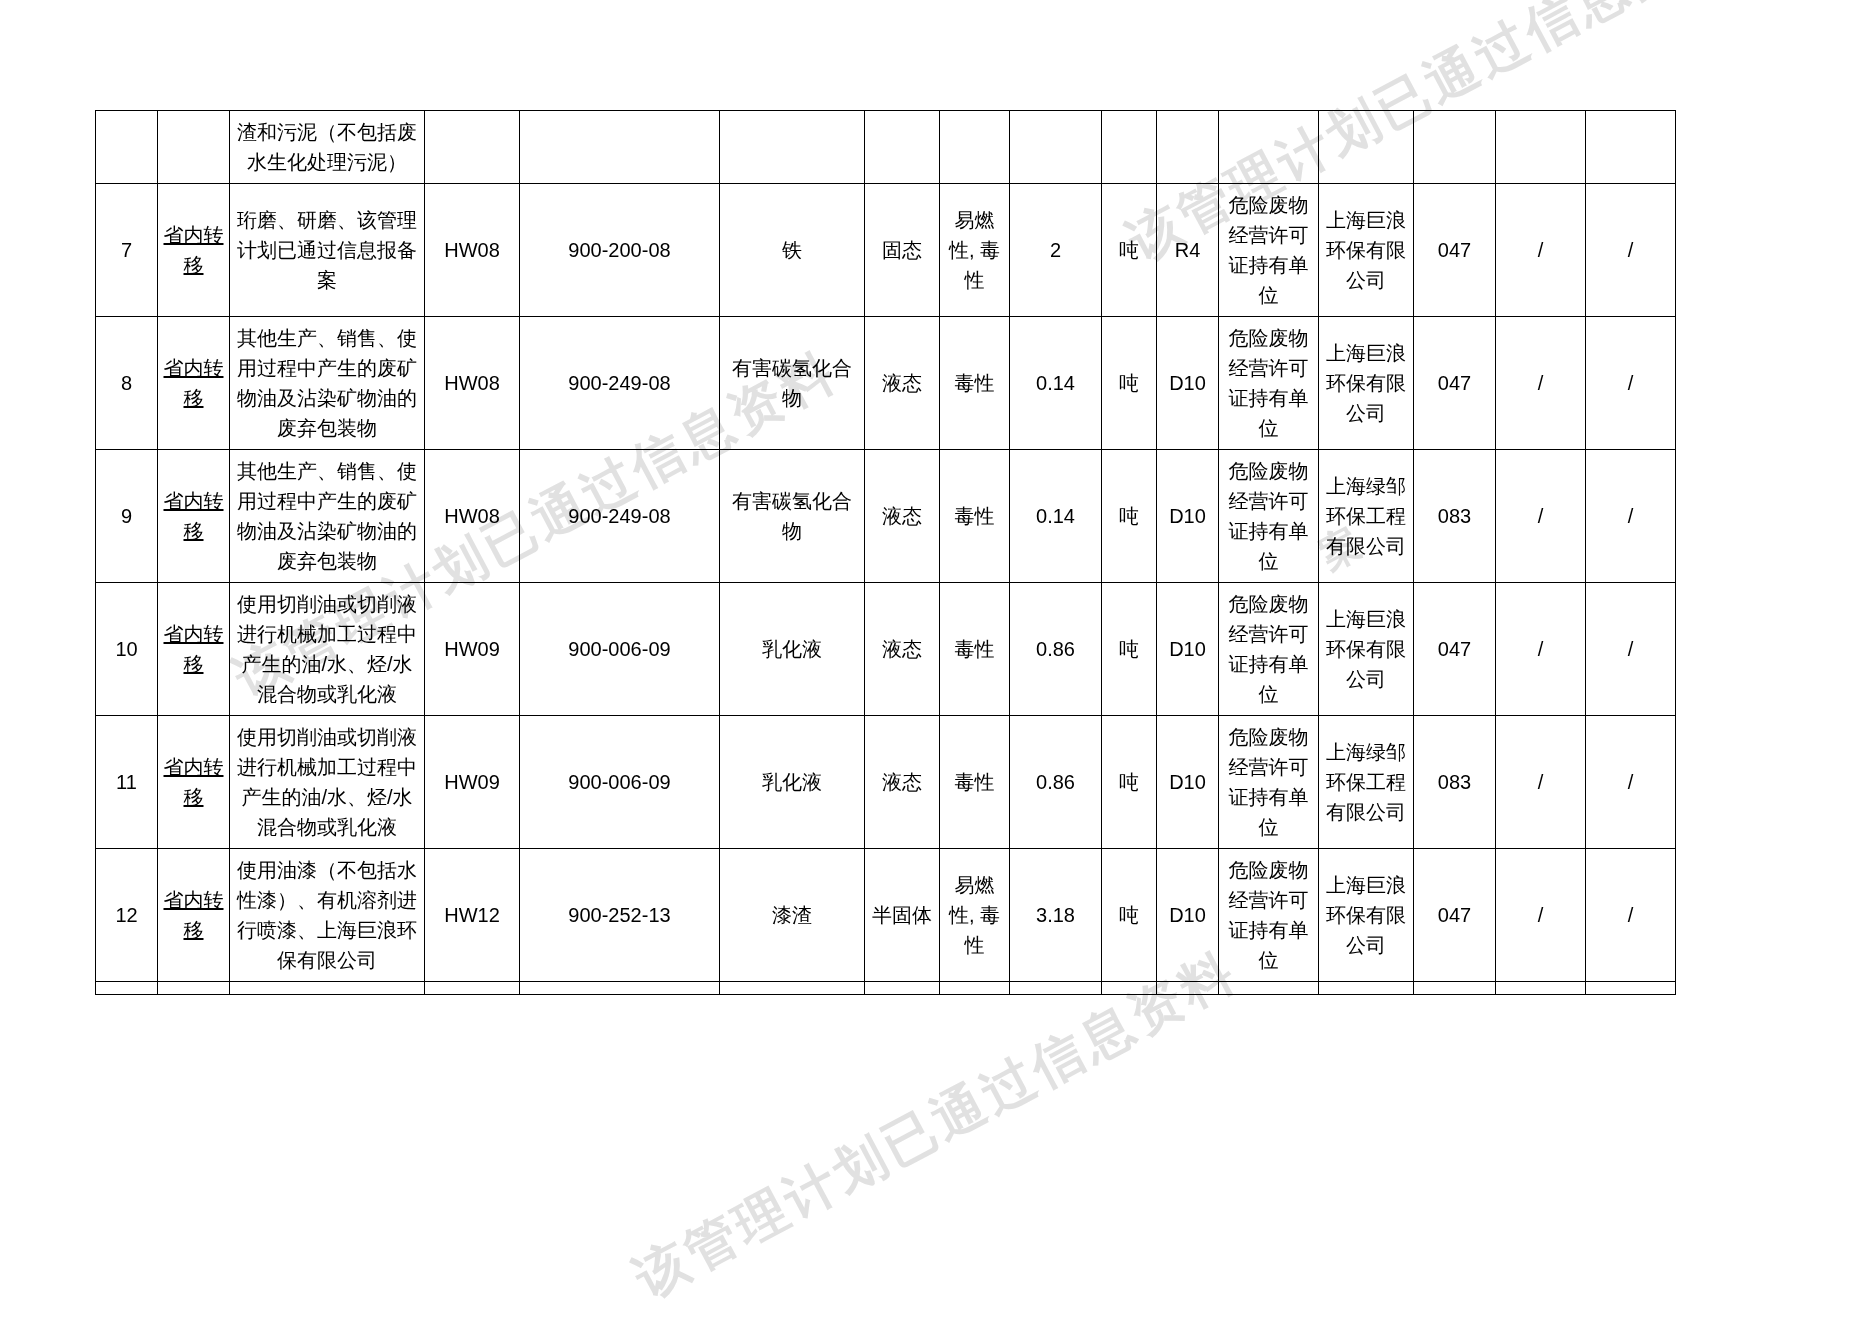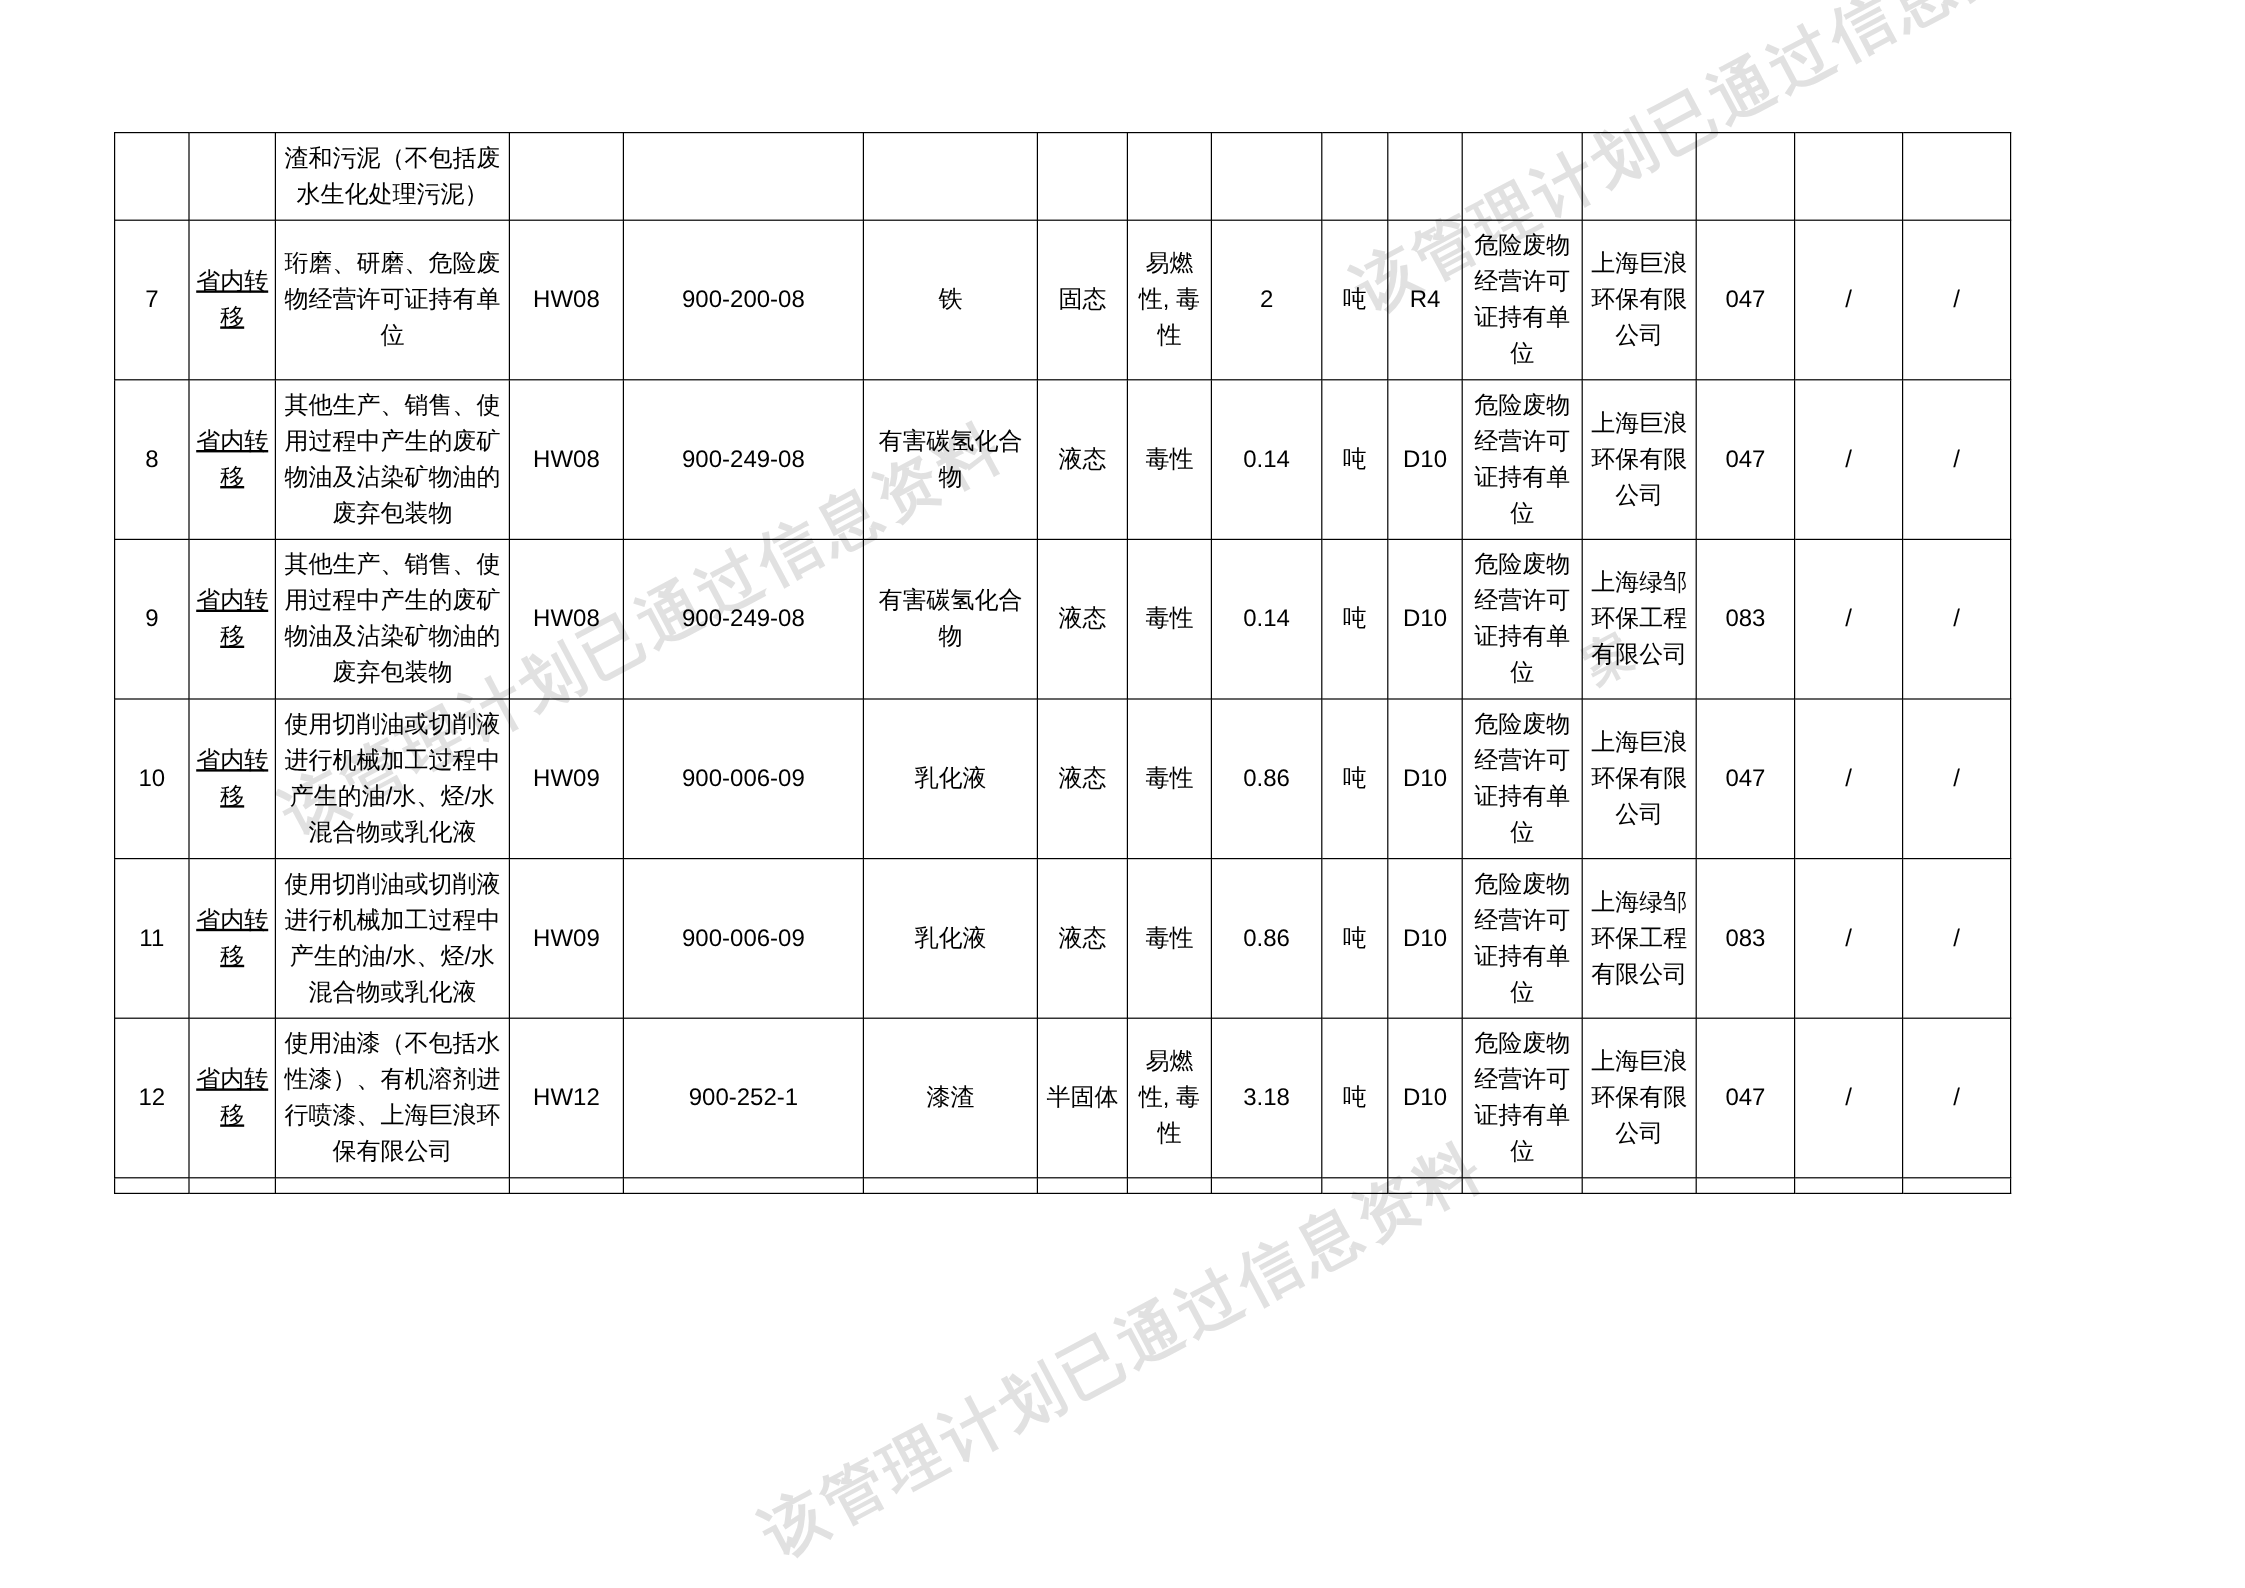--- a/index.html
+++ b/index.html
@@ -141,21 +141,21 @@
         <td class="col-method"></td>
         <td class="col-dest"></td>
         <td class="col-company"></td>
         <td class="col-permit"></td>
         <td class="col-x1"></td>
         <td class="col-x2"></td>
       </tr>
       <tr>
         <td class="col-idx">7</td>
         <td class="col-type">省内转移</td>
-        <td class="col-desc">珩磨、研磨、危险废物经营许可证持有单位</td>
+        <td class="col-desc">珩磨、研磨、该管理计划已通过信息报备案</td>
         <td class="col-cat">HW08</td>
         <td class="col-code">900-200-08</td>
         <td class="col-form">铁</td>
         <td class="col-state">固态</td>
         <td class="col-prop">易燃性, 毒性</td>
         <td class="col-qty">2</td>
         <td class="col-unit">吨</td>
         <td class="col-method">R4</td>
         <td class="col-dest">危险废物经营许可证持有单位</td>
         <td class="col-company">上海巨浪环保有限公司</td>
@@ -233,21 +233,21 @@
         <td class="col-company">上海绿邹环保工程有限公司</td>
         <td class="col-permit">083</td>
         <td class="col-x1">/</td>
         <td class="col-x2">/</td>
       </tr>
       <tr>
         <td class="col-idx">12</td>
         <td class="col-type">省内转移</td>
         <td class="col-desc">使用油漆（不包括水性漆）、有机溶剂进行喷漆、上海巨浪环保有限公司</td>
         <td class="col-cat">HW12</td>
-        <td class="col-code">900-252-1</td>
+        <td class="col-code">900-252-13</td>
         <td class="col-form">漆渣</td>
         <td class="col-state">半固体</td>
         <td class="col-prop">易燃性, 毒性</td>
         <td class="col-qty">3.18</td>
         <td class="col-unit">吨</td>
         <td class="col-method">D10</td>
         <td class="col-dest">危险废物经营许可证持有单位</td>
         <td class="col-company">上海巨浪环保有限公司</td>
         <td class="col-permit">047</td>
         <td class="col-x1">/</td>

